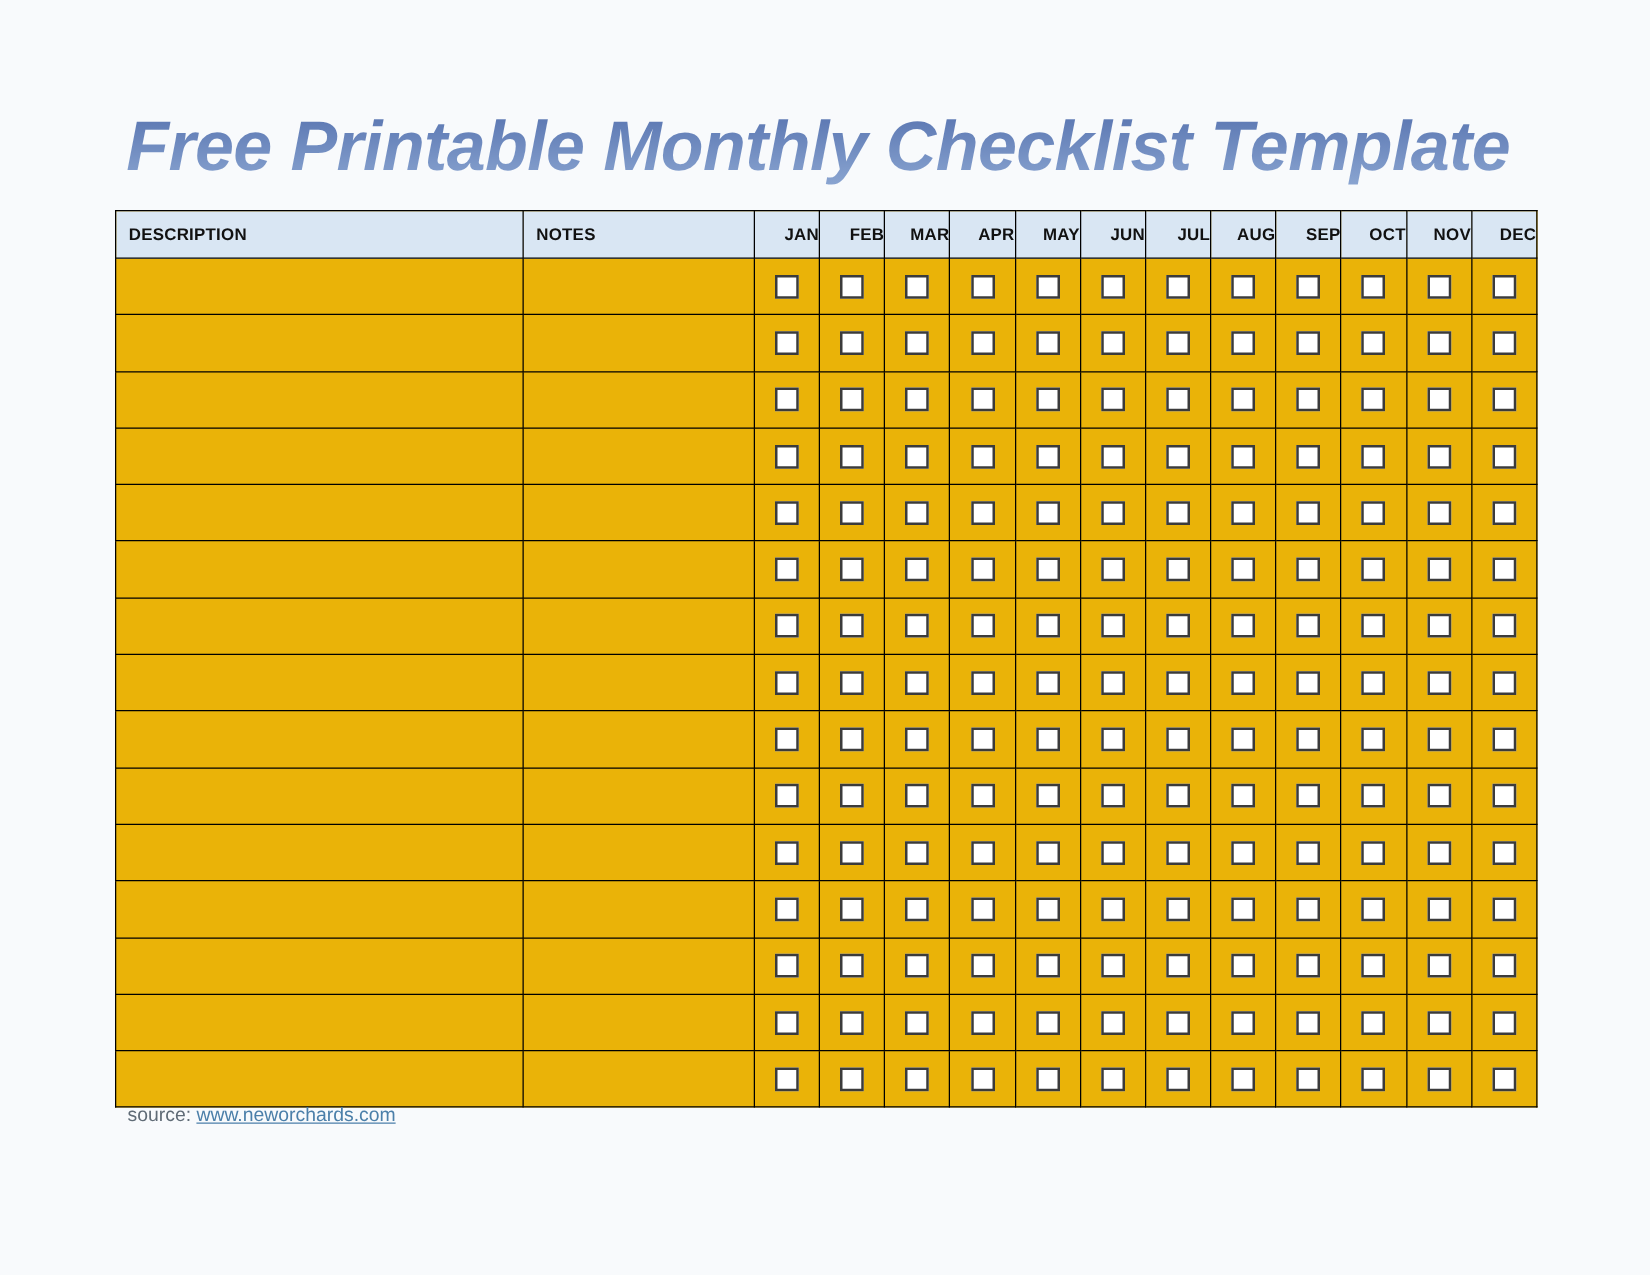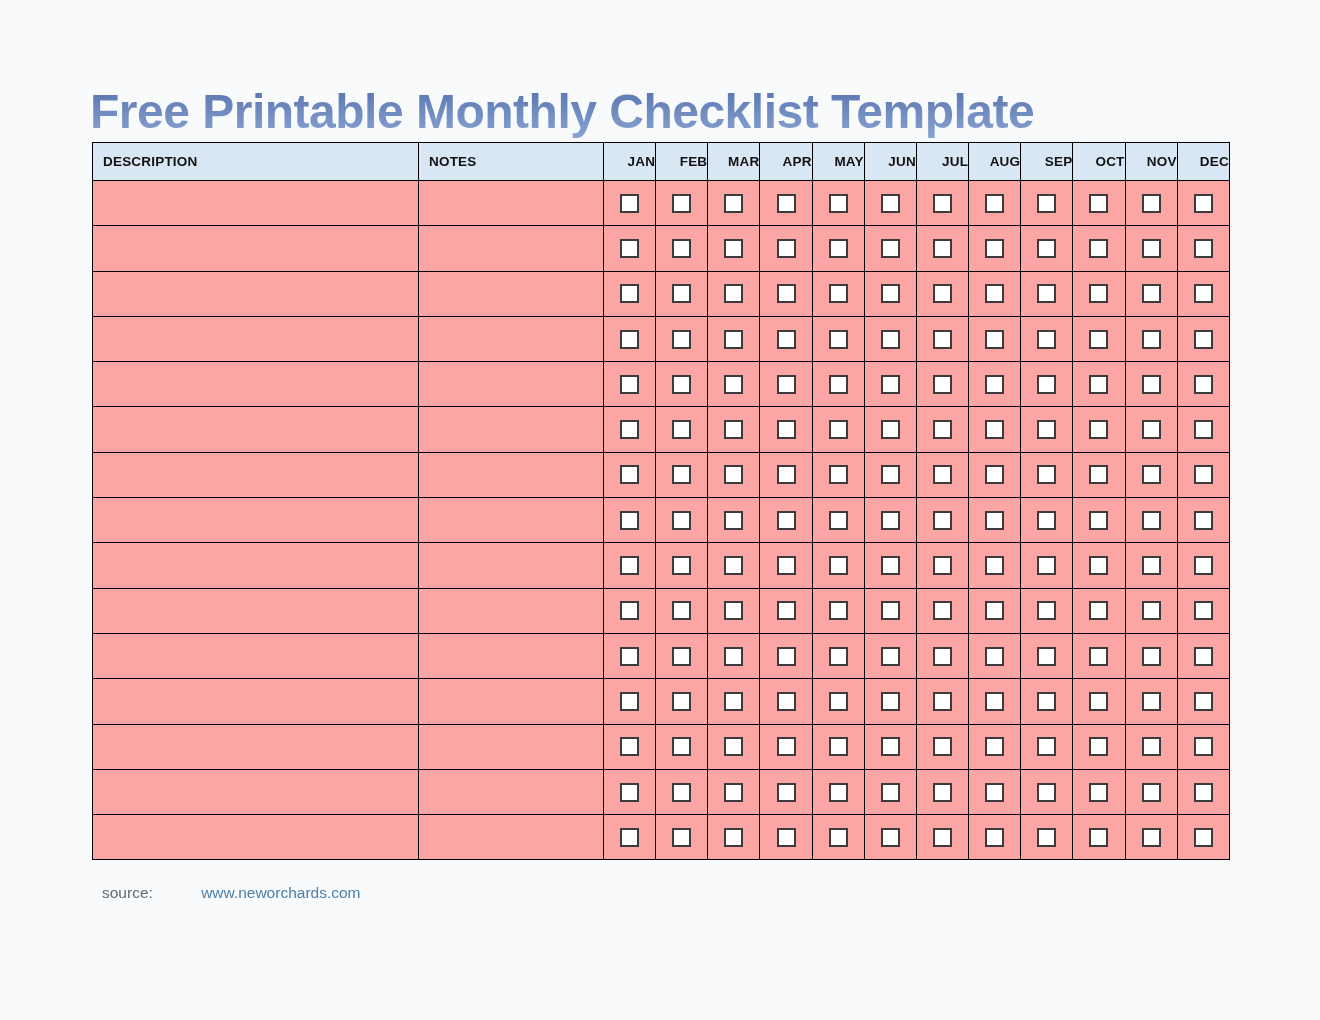--- a/index.html
+++ b/index.html
@@ -15,39 +15,40 @@
   *{box-sizing:border-box;margin:0;padding:0;}
   html,body{width:1320px;height:1020px;}
   body{
     background:var(--page_bg);
     font-family:"Liberation Sans", sans-serif;
     position:relative;
     overflow:hidden;
   }
   .title{
     position:absolute;
-    left:90px;
+    left:101px;
     top:84px;
-    font-size:48px;
+    font-size:56px;
     font-weight:700;
     letter-spacing:-0.5px;
     background:linear-gradient(to bottom, var(--title_gradient_top), var(--title_gradient_bottom));
     -webkit-background-clip:text;
     background-clip:text;
     -webkit-text-fill-color:transparent;
     color:var(--title_gradient_top);
+    font-style:italic;
   }
   table.checklist{
     position:absolute;
     left:92px;
-    top:142px;
+    top:168px;
     width:1137px;
     border-collapse:collapse;
     table-layout:fixed;
-    background:#fca5a5;
+    background:#eab308;
   }
   table.checklist th, table.checklist td{
     border:1px solid var(--border);
   }
   table.checklist th{
     background:var(--header_bg);
     height:38px;
     font-size:13.5px;
     font-weight:700;
     color:#111111;
@@ -79,22 +80,22 @@
   }
   .source-line{
     position:absolute;
     left:102px;
     top:884px;
     font-size:15.5px;
     color:var(--source_label);
   }
   .source-line a{
     color:var(--link);
+    text-decoration:underline;
     cursor:pointer;
-    margin-left:44px;
   }
 </style>
 </head>
 <body>
 
 <h1 class="title">Free Printable Monthly Checklist Template</h1>
 
 <table class="checklist">
   <colgroup>
     <col style="width:326px">

